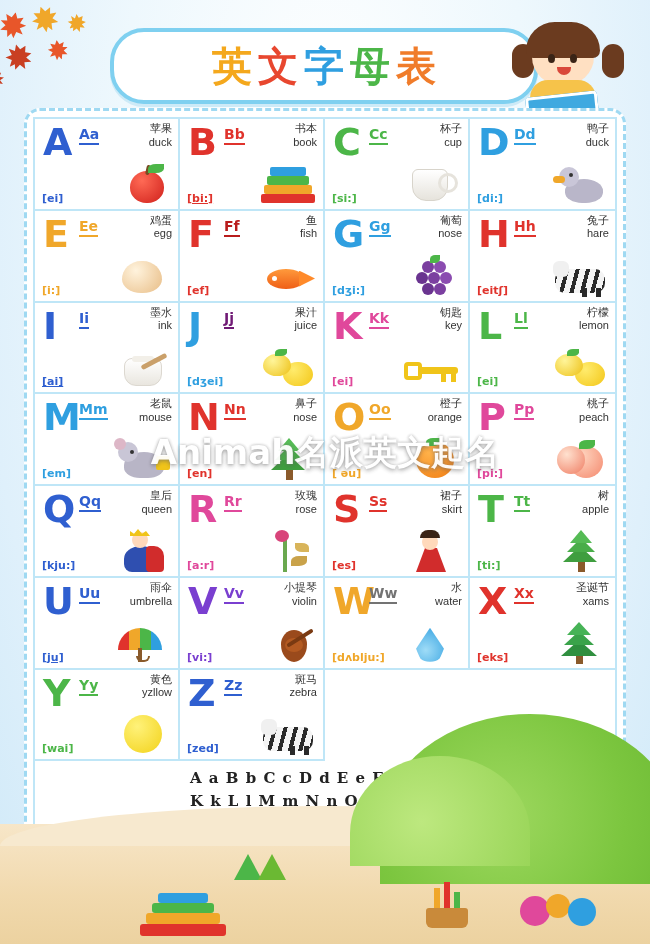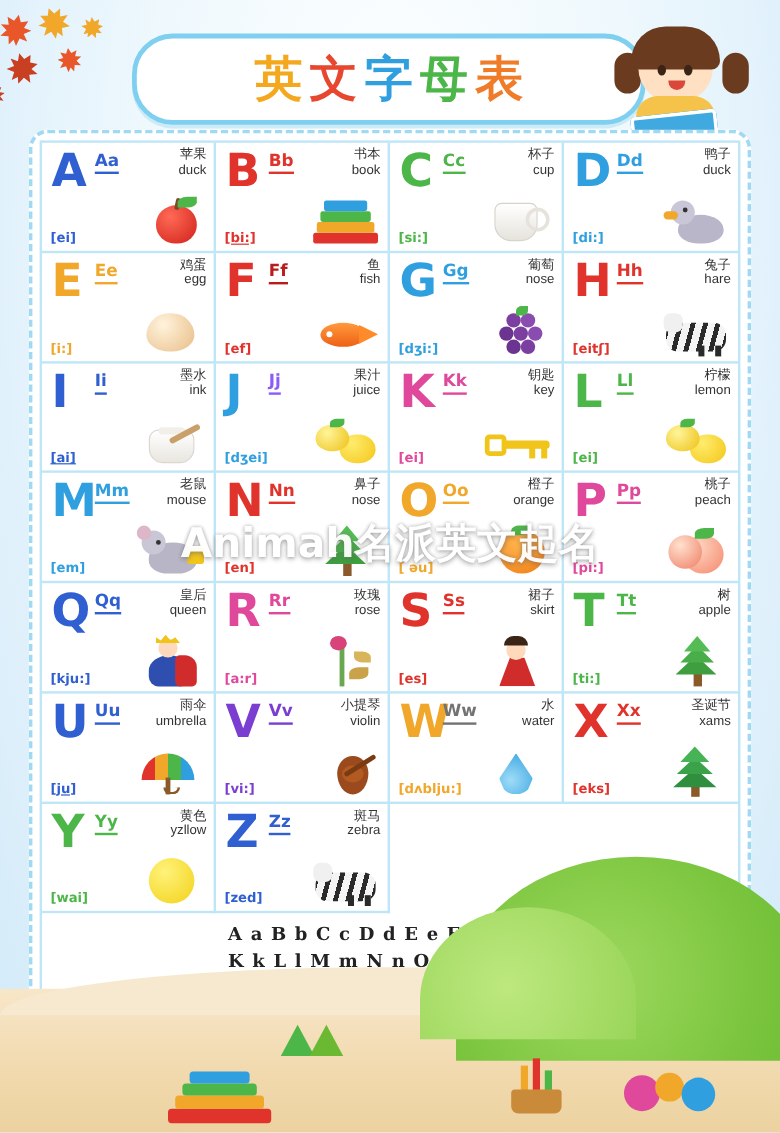--- a/index.html
+++ b/index.html
@@ -328,21 +328,21 @@
           </div>
           <div class="phon" style="color: rgb(47, 95, 208); text-decoration: underline;">[ai]</div>
           <div class="pic">
             <div class="sh" style="right: 10px; bottom: 2px; width: 36px; height: 26px; background: linear-gradient(rgb(255, 255, 255), rgb(233, 230, 223)); border-radius: 8px 8px 12px 12px; border: 1px solid rgb(220, 216, 208);"></div>
             <div class="sh" style="right: 18px; bottom: 26px; width: 22px; height: 6px; background: rgb(242, 239, 232); border-radius: 4px;"></div>
             <div class="sh" style="right: 4px; bottom: 24px; width: 28px; height: 5px; background: rgb(202, 160, 106); border-radius: 3px; transform: rotate(-28deg);"></div>
           </div>
         </div>
         <div class="cell">
           <div class="big" style="color: rgb(47, 159, 224);">J</div>
-          <div class="smallpair" style="color: #8b5cf6; text-align: right;"><span class="under">Jj</span></div>
+          <div class="smallpair" style="color: #701a75; text-align: right;"><span class="under">Jj</span></div>
           <div class="words">
             <span class="zh">果汁</span>
             <span class="en">juice</span>
           </div>
           <div class="phon" style="color: rgb(47, 159, 224);">[dʒei]</div>
           <div class="pic">
             <div class="sh" style="right: 4px; bottom: 2px; width: 30px; height: 24px; background: radial-gradient(circle at 35% 30%, rgb(255, 236, 110), rgb(243, 198, 23)); border-radius: 50% / 55% 55% 50% 50%;"></div>
             <div class="sh" style="right: 26px; bottom: 12px; width: 28px; height: 22px; background: radial-gradient(circle at 35% 30%, rgb(255, 245, 154), rgb(237, 192, 20)); border-radius: 50% / 55% 55% 50% 50%;"></div>
             <div class="sh" style="right: 30px; bottom: 32px; width: 12px; height: 7px; background: rgb(76, 182, 72); border-radius: 50% 0px;"></div>
           </div>

